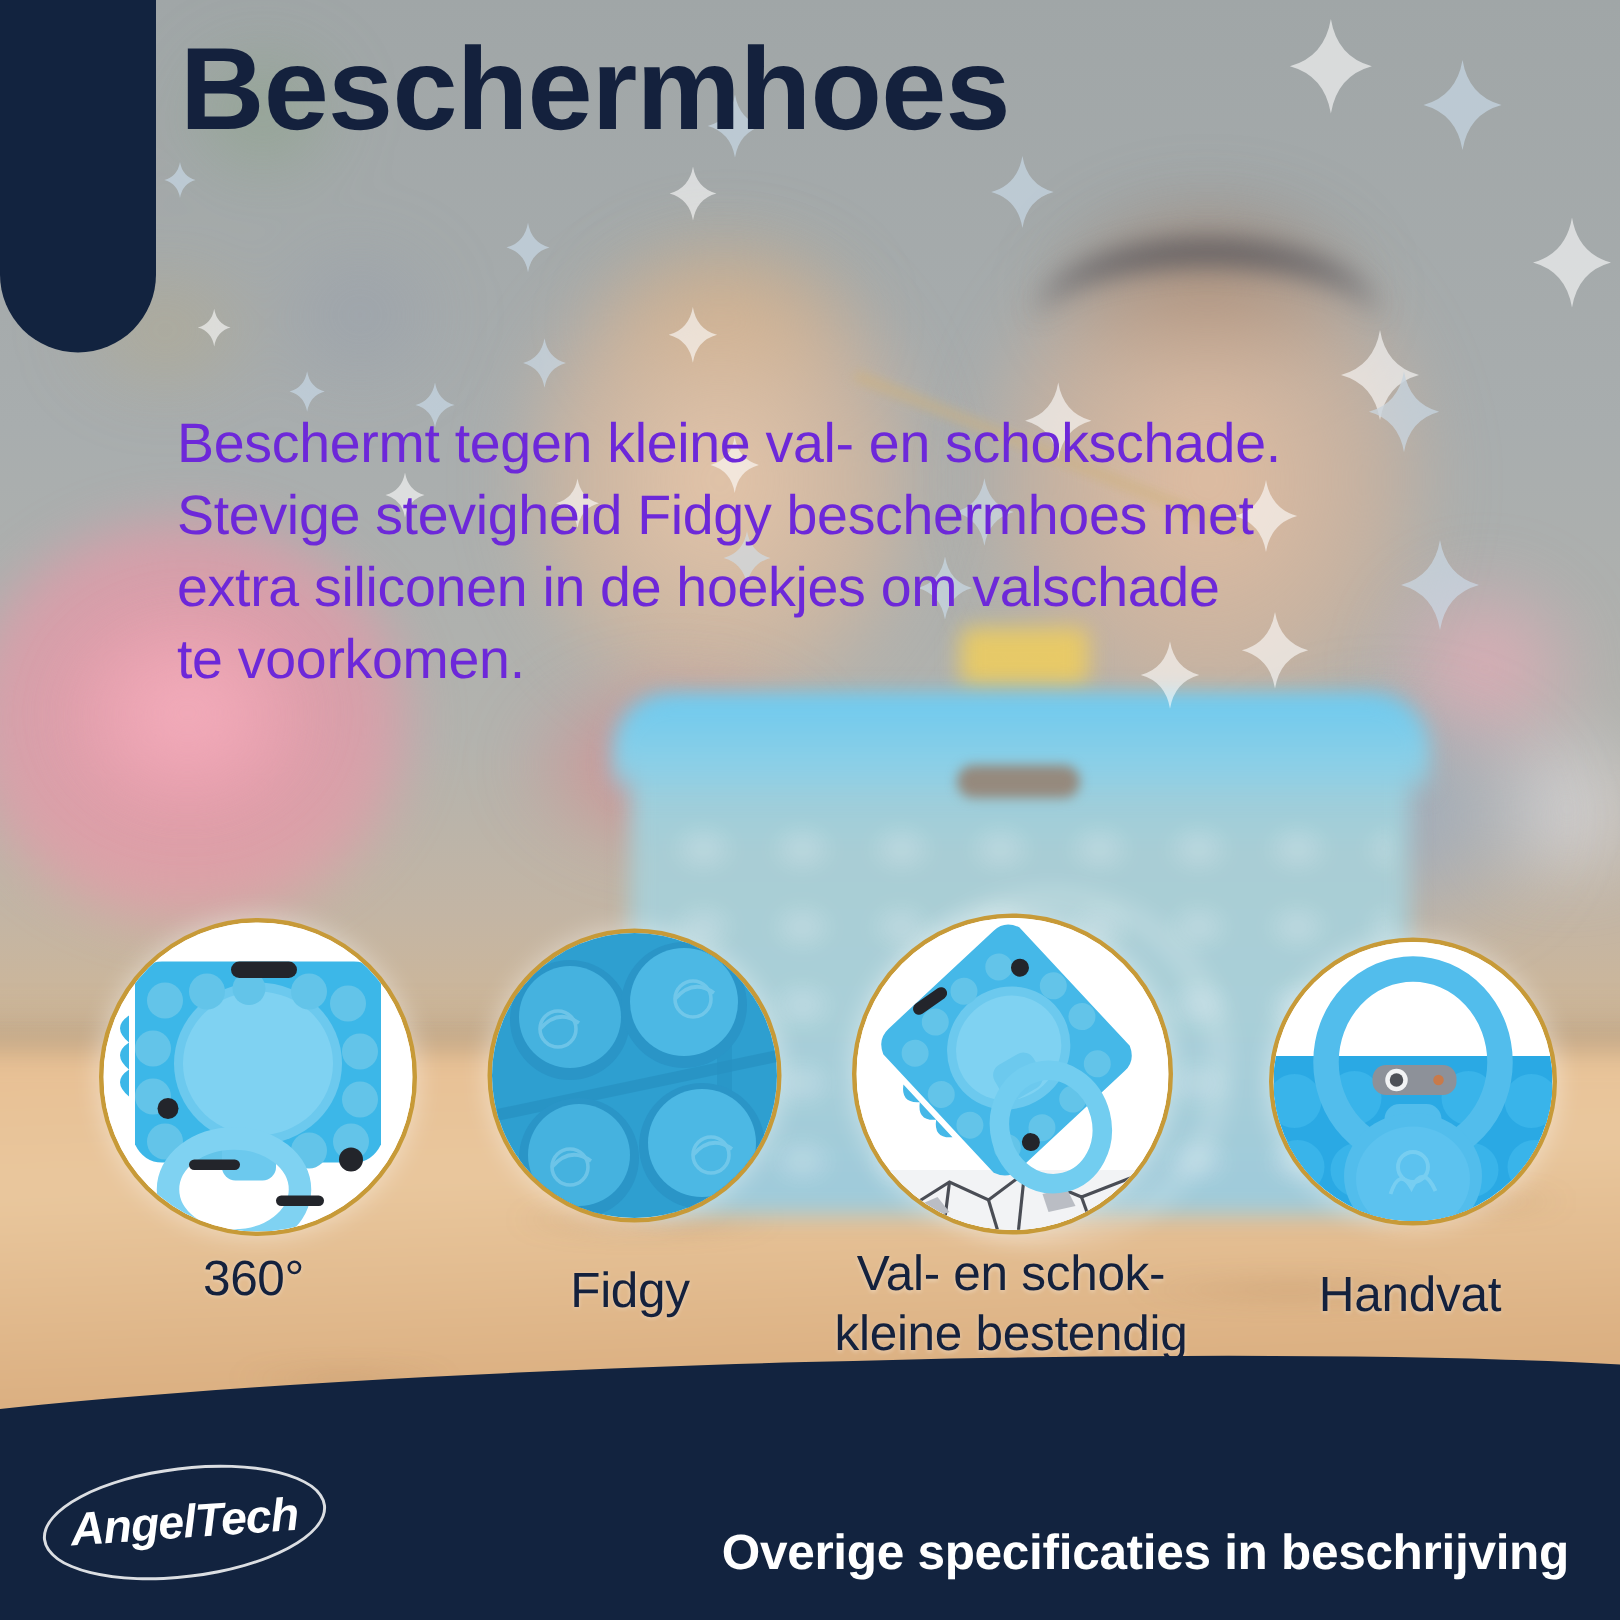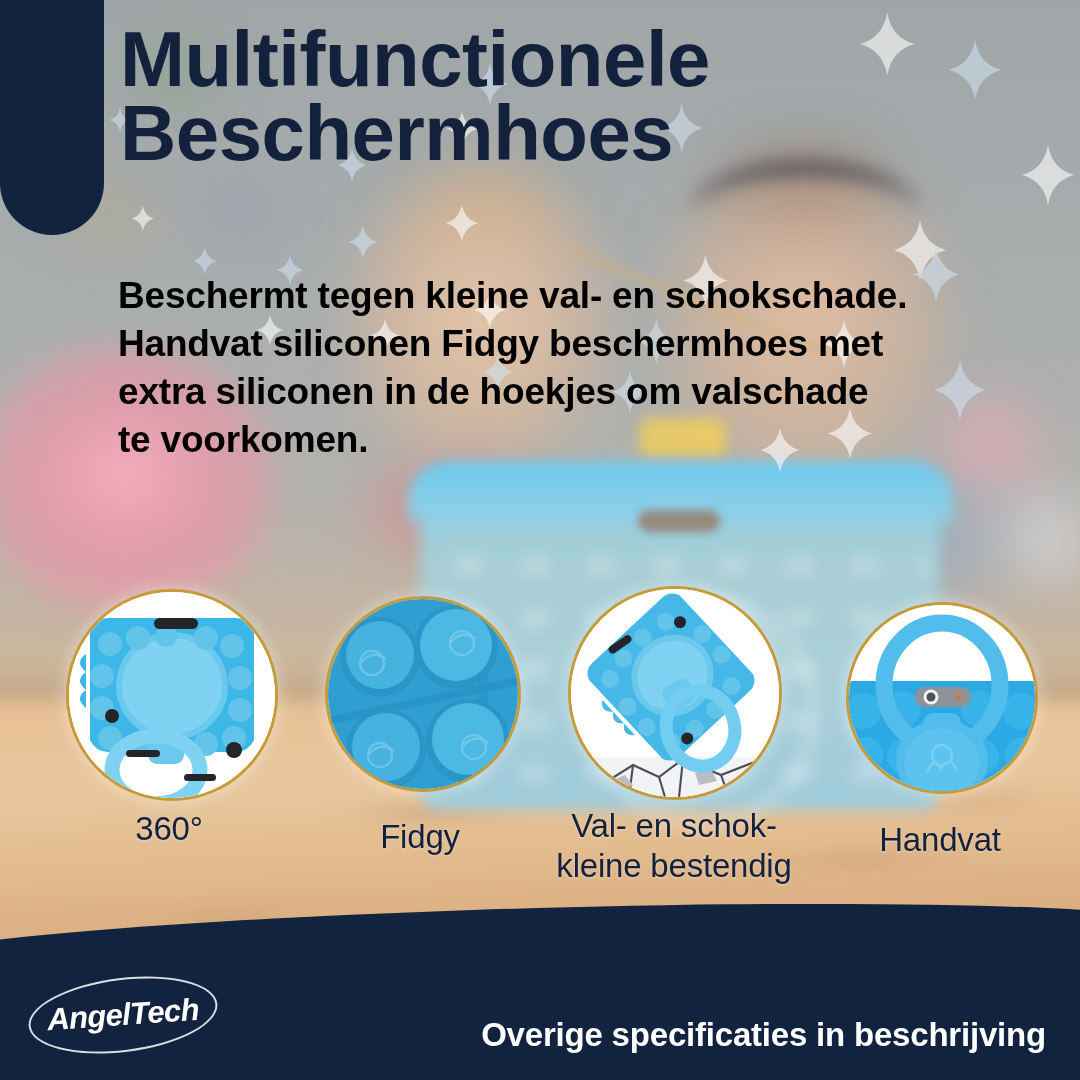--- a/index.html
+++ b/index.html
@@ -130,26 +130,26 @@
 
   
   .headline{
     position:absolute;left:120px;top:22px;width:900px;
     color:#14213d;font-size:78px;line-height:.95;font-weight:700;
     letter-spacing:-.5px;
   }
   .headline .l2{display:block;}
   .body-copy{
     position:absolute;left:118px;top:272px;width:920px;
-    color:#000000;font-size:37px;line-height:1.30;font-weight:700;
+    color:#6d28d9;font-size:37px;line-height:1.30;font-weight:400;
     letter-spacing:-.2px;
   }
 
   
-  .features{position:absolute;left:0;top:584px;width:860px;height:330px;}
+  .features{position:absolute;left:0;top:607px;width:860px;height:330px;}
   .feature{position:absolute;}
   .circle{
     position:absolute;border-radius:50%;overflow:hidden;
     border:3px solid #c79a38;
     box-shadow:0 0 18px rgba(255,255,255,.45);
     background:#fff;
   }
   .f-label{
     position:absolute;text-align:center;color:#14213d;
     font-size:33px;line-height:1.22;font-weight:500;letter-spacing:-.2px;
@@ -256,27 +256,26 @@
         <use href="#spk2" x="455" y="580" transform="scale(0.45)"></use>
         <use href="#spk" x="340" y="520" transform="scale(0.42)"></use>
         <use href="#spk2" x="300" y="300" transform="scale(0.4)"></use>
       </g>
     </svg>
   </div>
 
   <div class="navy-tab"></div>
 
   <div class="headline">
-    <span class="l1">Multifunctionele</span>
     <span class="l2">Beschermhoes</span>
   </div>
 
   <div class="body-copy">
     <div>Beschermt tegen kleine val- en schokschade.</div>
-    <div>Handvat siliconen Fidgy beschermhoes met</div>
+    <div>Stevige stevigheid Fidgy beschermhoes met</div>
     <div>extra siliconen in de hoekjes om valschade</div>
     <div>te voorkomen.</div>
   </div>
 
   <div class="features">
 
     <div class="feature">
       <div class="circle" style="left:66px;top:5px;width:206px;height:206px;">
         <svg class="art" viewBox="0 0 206 206">
           <rect width="206" height="206" fill="#ffffff"></rect>

